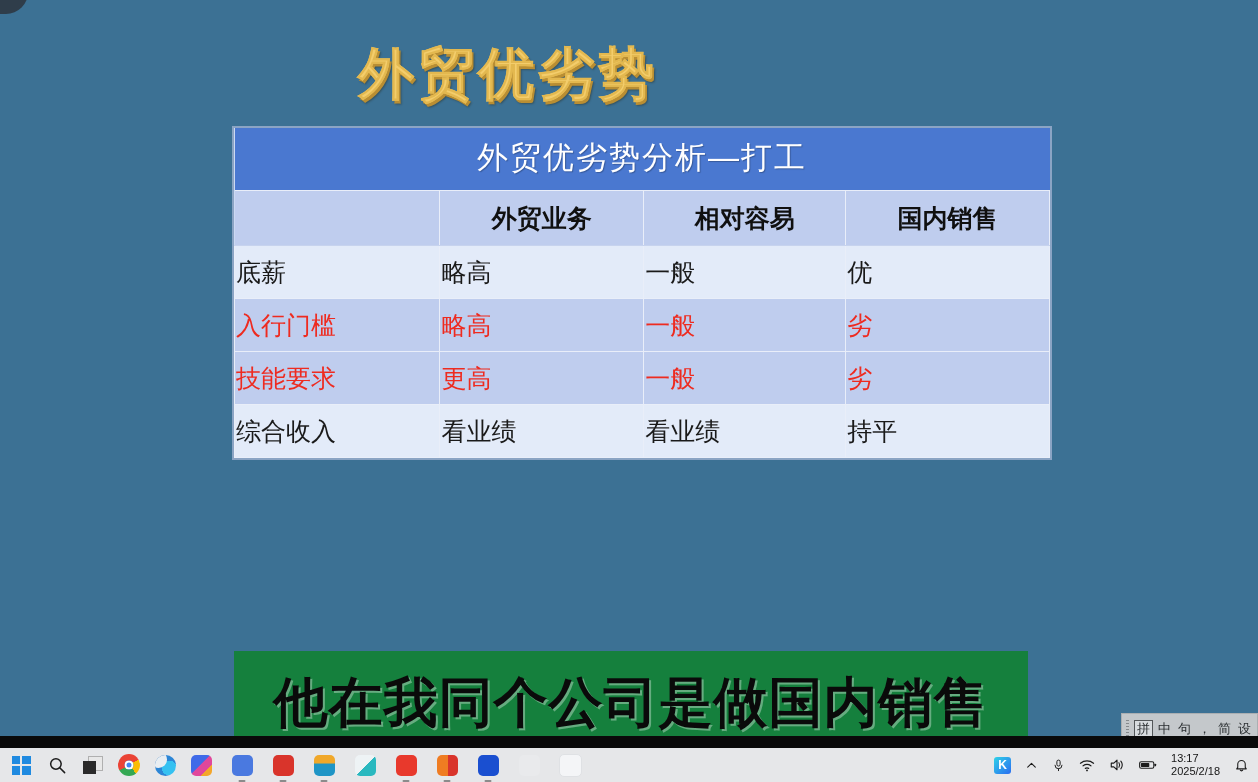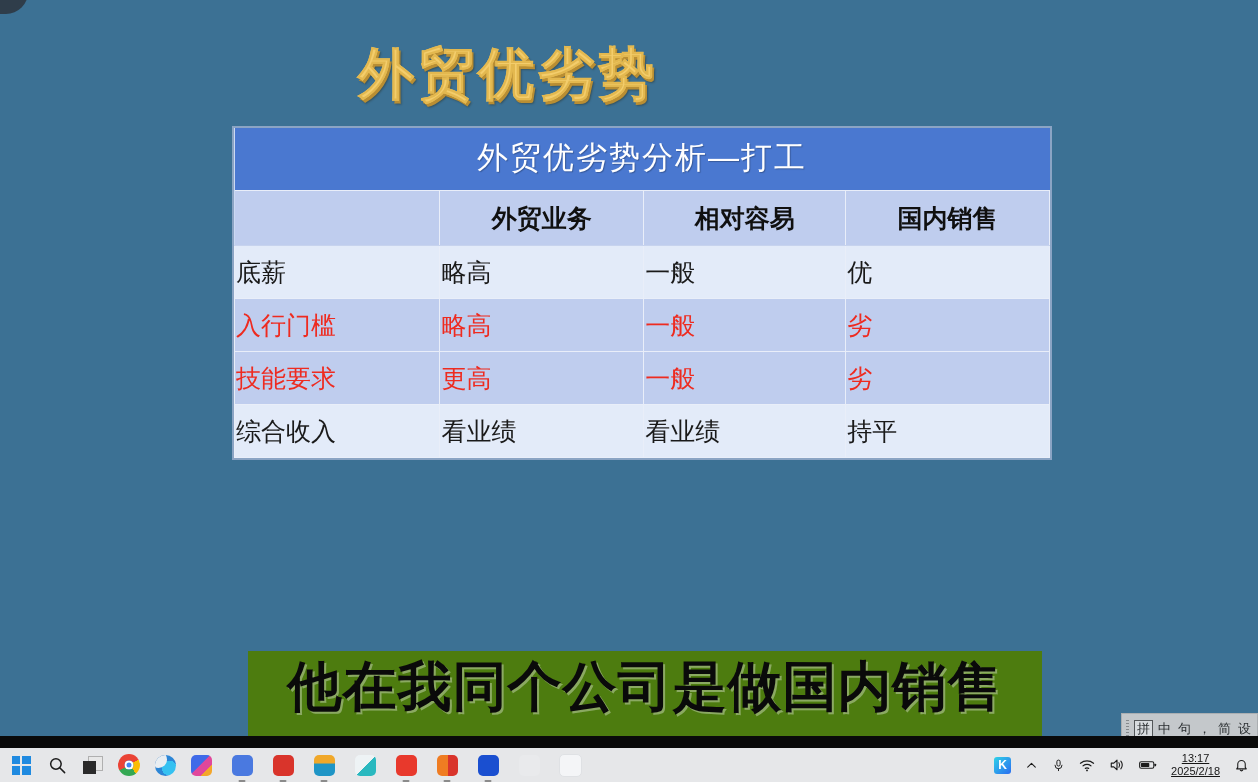--- a/index.html
+++ b/index.html
@@ -100,27 +100,27 @@
     color: #1a1a1a;
     border: 1px solid #e9eef9;
   }
   #compare-table tr.row-light td.cell { background: #e3ebf9; }
   #compare-table tr.row-dark  td.cell { background: #bfcdee; }
   #compare-table tr.red td.cell { color: #ee2b20; font-weight: normal; }
 
   
   #caption-bar {
     position: absolute;
-    left: 248px;
+    left: 234px;
     top: 651px;
     width: 794px;
     height: 104px;
-    background: #4d7c0f;
-    display: flex;
-    align-items: flex-start;
+    background: #15803d;
+    display: flex;
+    align-items: center;
     justify-content: center;
     overflow: hidden;
   }
   #caption-text {
     font-size: 54px;
     font-weight: bold;
     color: #0a0a0a;
     letter-spacing: 1px;
     white-space: nowrap;
     text-shadow: 2px 2px 0 rgba(255,255,255,.35);
@@ -242,23 +242,22 @@
     display: flex;
     align-items: center;
     gap: 14px;
     padding-right: 9px;
     margin-left: auto;
     color: #1a1a1a;
   }
   #clock {
     font-size: 11px;
     line-height: 13px;
-    text-align: center;
+    text-align: left;
     color: #151515;
-    text-decoration: underline;
   }
   .tray-k {
     width: 17px; height: 17px; border-radius: 3px;
     background: linear-gradient(135deg,#2fd2e8,#2b6cf0);
     color: #fff; font-size: 12px; font-weight: bold;
     display: flex; align-items: center; justify-content: center;
     line-height: 1;
   }
 </style>
 </head>

